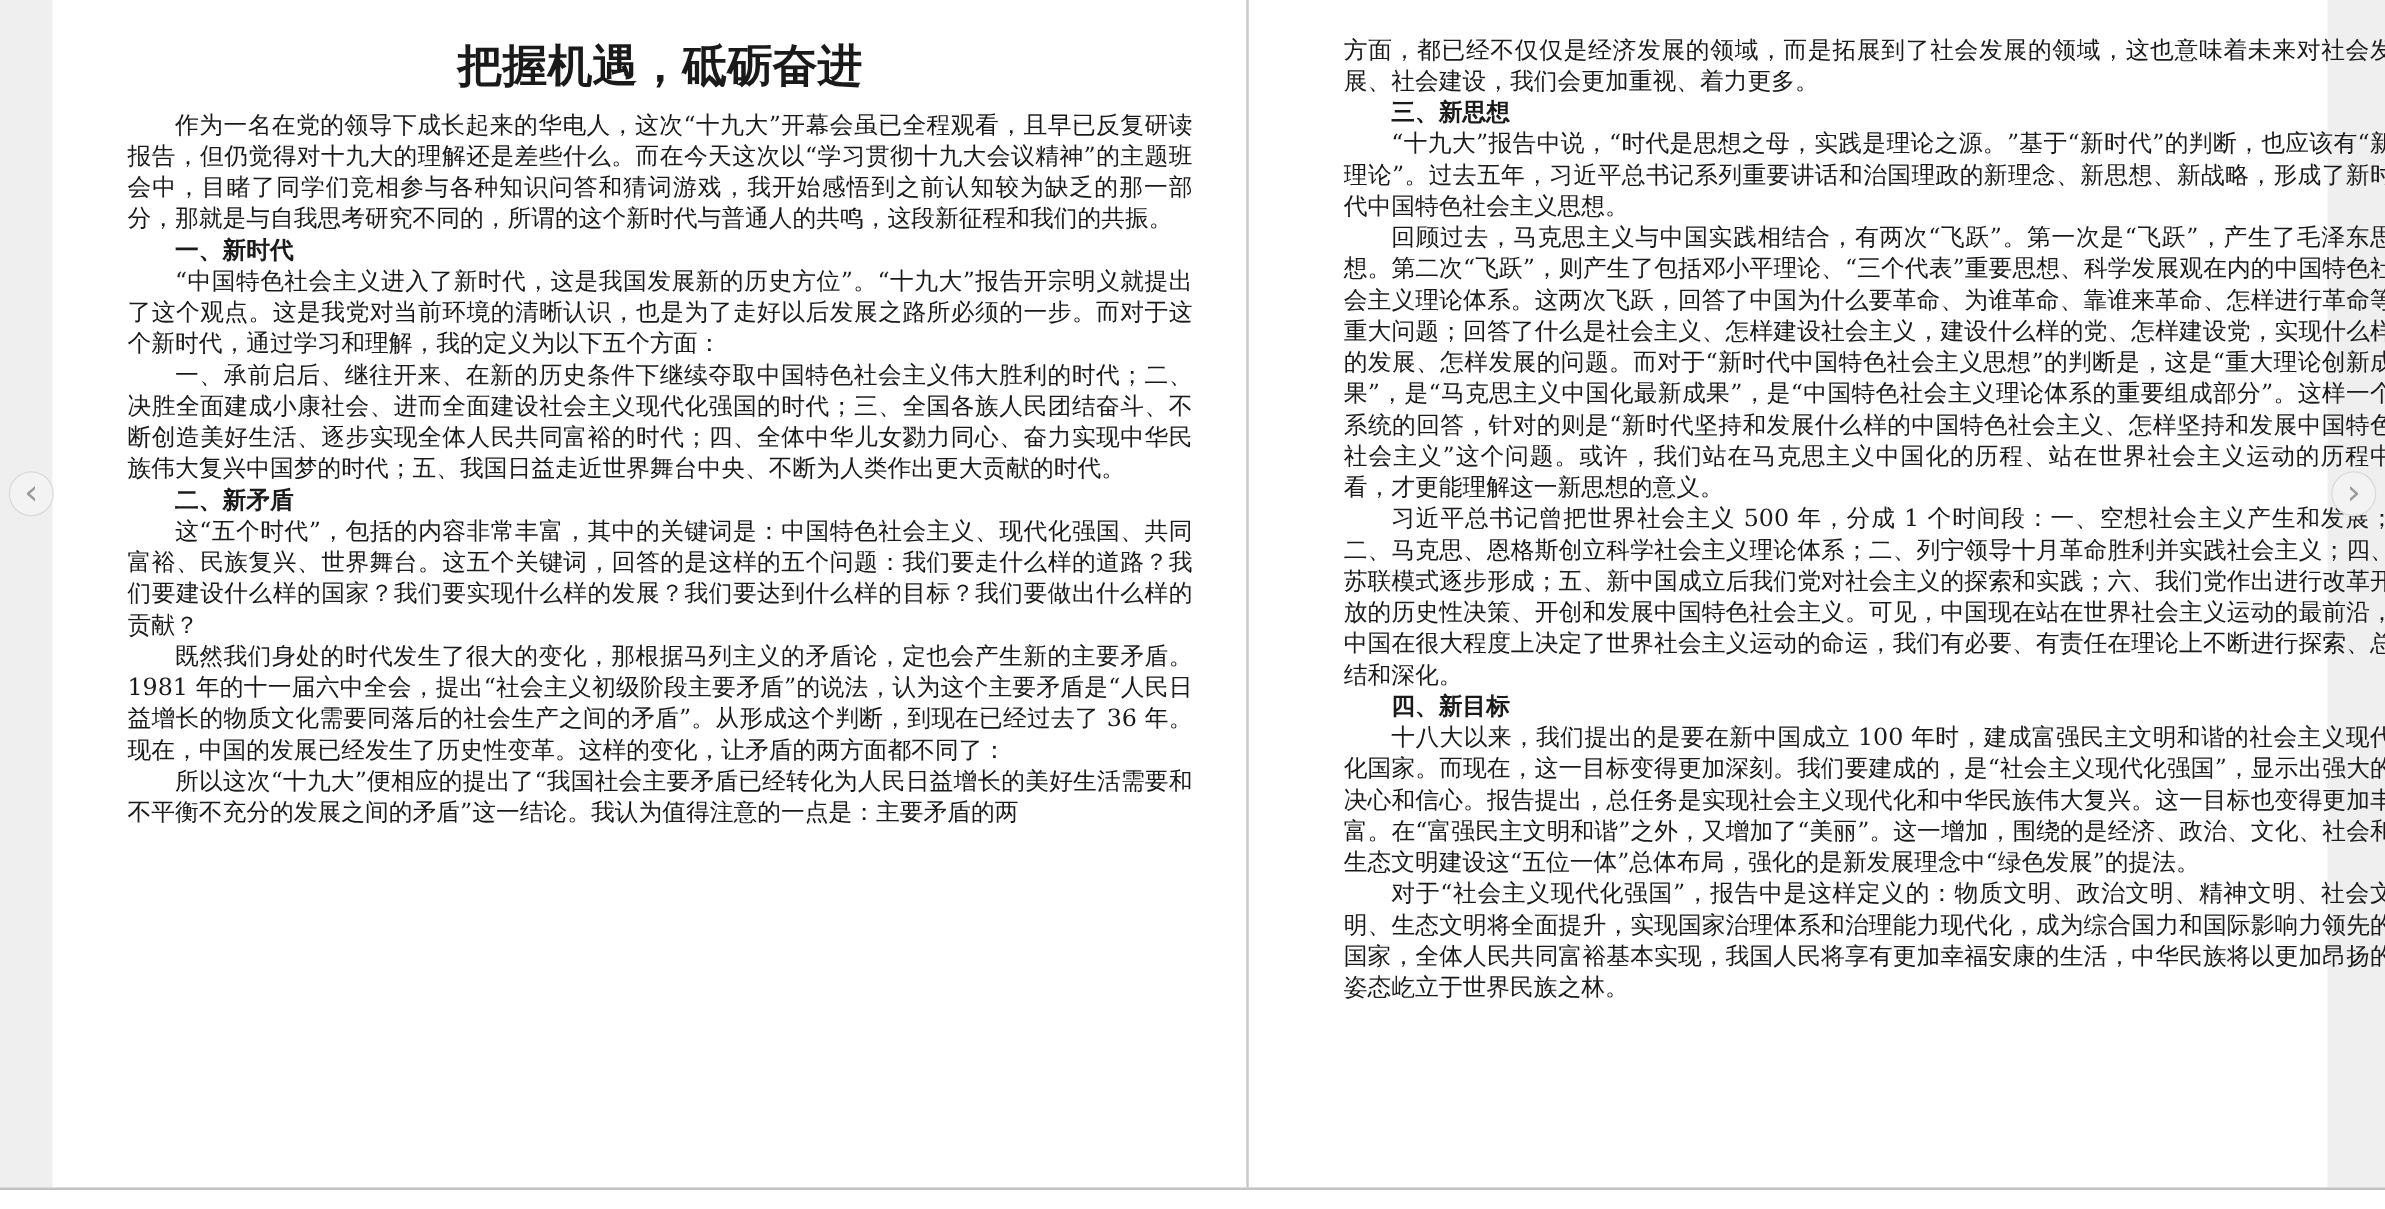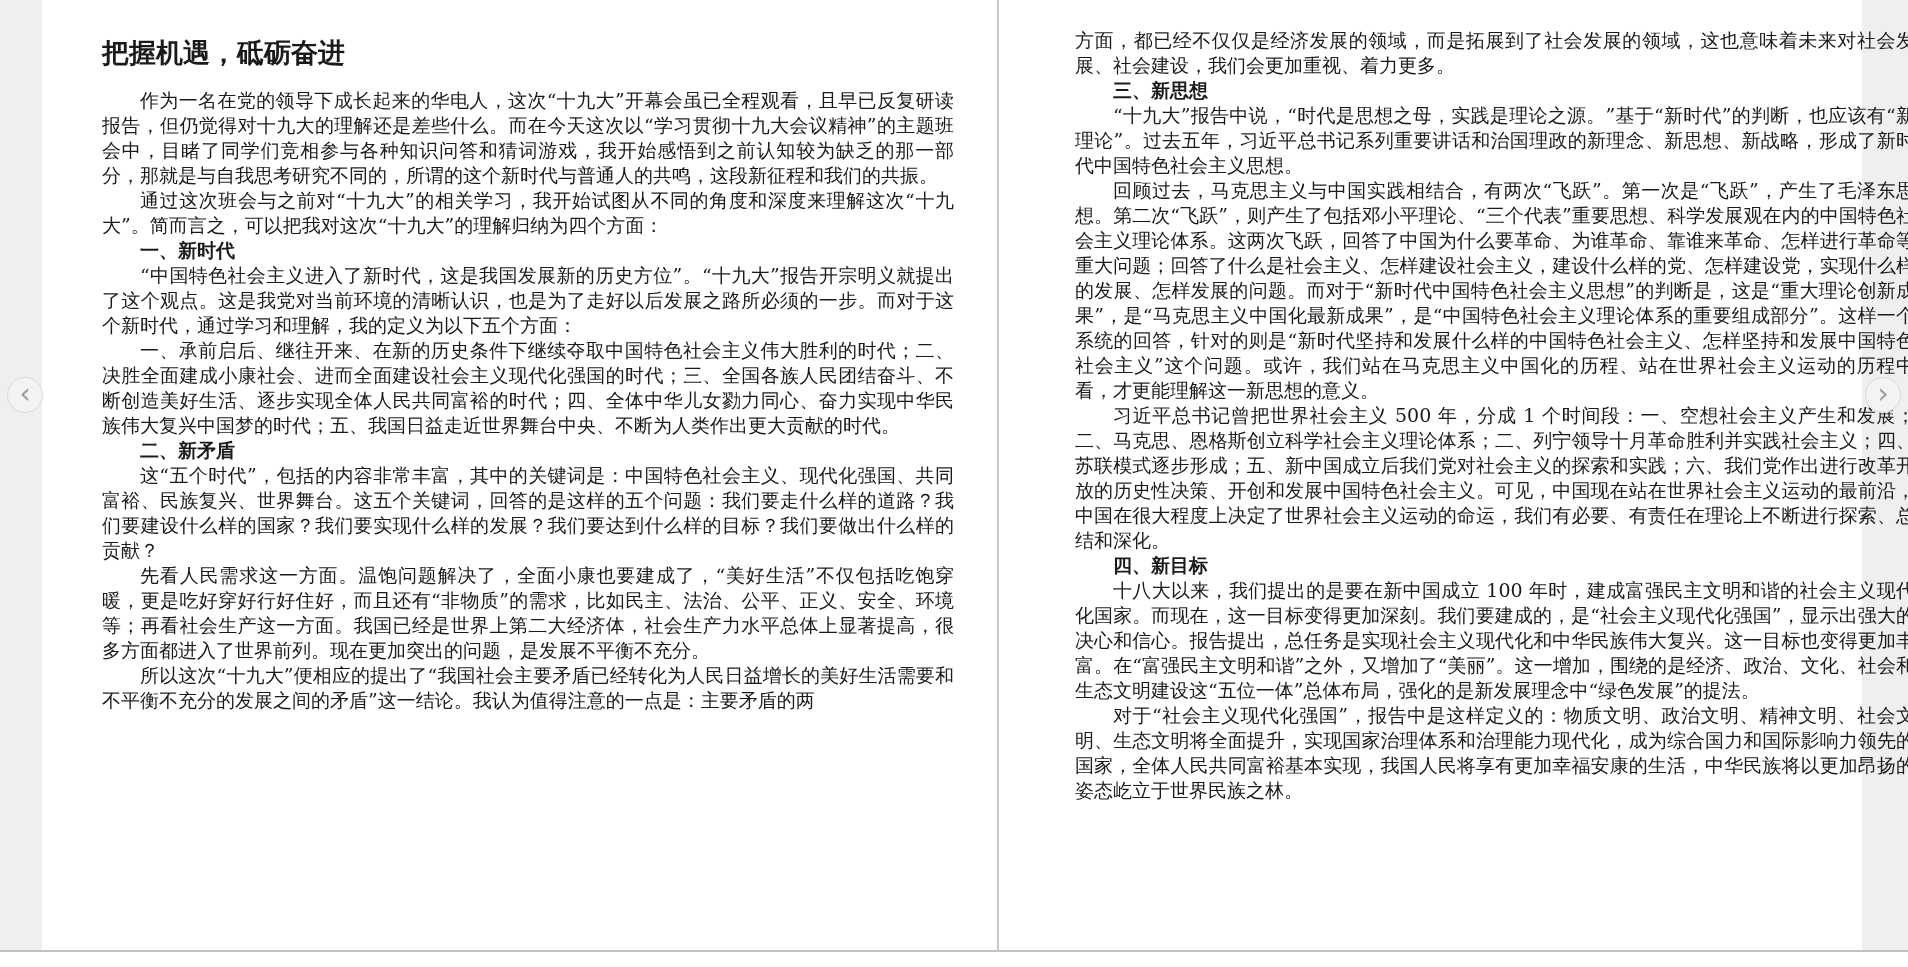--- a/index.html
+++ b/index.html
@@ -55,23 +55,24 @@
     top: 34px;
     width: 852px;
   }
   .col-right {
     left: 992px;
     top: 28px;
     width: 840px;
     margin-left: 41px;
   }
   .doc-title {
-    font-size: 27px;
+    font-size: 36px;
     line-height: 38px;
     font-weight: bold;
+    text-align: center;
     margin: 0 0 16px 0;
   }
   .para {
     margin: 0;
     text-indent: 2em;
   }
   .para-heading {
     font-weight: bold;
   }
   .no-indent {
@@ -104,34 +105,33 @@
 <div class="viewer">
 
   <div class="page-spread">
 
     <div class="text-col col-left">
       <div class="doc-title">把握机遇，砥砺奋进</div>
       <div>
 
           <p class="para para-body">作为一名在党的领导下成长起来的华电人，这次“十九大”开幕会虽已全程观看，且早已反复研读报告，但仍觉得对十九大的理解还是差些什么。而在今天这次以“学习贯彻十九大会议精神”的主题班会中，目睹了同学们竞相参与各种知识问答和猜词游戏，我开始感悟到之前认知较为缺乏的那一部分，那就是与自我思考研究不同的，所谓的这个新时代与普通人的共鸣，这段新征程和我们的共振。</p>
 
-          <p class="para para-body">通过这次班会与之前对“十九大”的相关学习，我开始试图从不同的角度和深度来理解这次“十九大”。简而言之，可以把我对这次“十九大”的理解归纳为四个方面：</p>
 
           <p class="para para-heading">一、新时代</p>
 
           <p class="para para-body">“中国特色社会主义进入了新时代，这是我国发展新的历史方位”。“十九大”报告开宗明义就提出了这个观点。这是我党对当前环境的清晰认识，也是为了走好以后发展之路所必须的一步。而对于这个新时代，通过学习和理解，我的定义为以下五个方面：</p>
 
           <p class="para para-body">一、承前启后、继往开来、在新的历史条件下继续夺取中国特色社会主义伟大胜利的时代；二、决胜全面建成小康社会、进而全面建设社会主义现代化强国的时代；三、全国各族人民团结奋斗、不断创造美好生活、逐步实现全体人民共同富裕的时代；四、全体中华儿女勠力同心、奋力实现中华民族伟大复兴中国梦的时代；五、我国日益走近世界舞台中央、不断为人类作出更大贡献的时代。</p>
 
           <p class="para para-heading">二、新矛盾</p>
 
           <p class="para para-body">这“五个时代”，包括的内容非常丰富，其中的关键词是：中国特色社会主义、现代化强国、共同富裕、民族复兴、世界舞台。这五个关键词，回答的是这样的五个问题：我们要走什么样的道路？我们要建设什么样的国家？我们要实现什么样的发展？我们要达到什么样的目标？我们要做出什么样的贡献？</p>
 
+          <p class="para para-body">既然我们身处的时代发生了很大的变化，那根据马列主义的矛盾论，定也会产生新的主要矛盾。1981 年的十一届六中全会，提出“社会主义初级阶段主要矛盾”的说法，认为这个主要矛盾是“人民日益增长的物质文化需要同落后的社会生产之间的矛盾”。从形成这个判断，到现在已经过去了 36 年。现在，中国的发展已经发生了历史性变革。这样的变化，让矛盾的两方面都不同了：</p>
 
-          <p class="para para-body">先看人民需求这一方面。温饱问题解决了，全面小康也要建成了，“美好生活”不仅包括吃饱穿暖，更是吃好穿好行好住好，而且还有“非物质”的需求，比如民主、法治、公平、正义、安全、环境等；再看社会生产这一方面。我国已经是世界上第二大经济体，社会生产力水平总体上显著提高，很多方面都进入了世界前列。现在更加突出的问题，是发展不平衡不充分。</p>
 
           <p class="para para-body">所以这次“十九大”便相应的提出了“我国社会主要矛盾已经转化为人民日益增长的美好生活需要和不平衡不充分的发展之间的矛盾”这一结论。我认为值得注意的一点是：主要矛盾的两</p>
         </div>
     </div>
 
     <div class="text-col col-right">
       <div>
 
           <p class="para para-body no-indent">方面，都已经不仅仅是经济发展的领域，而是拓展到了社会发展的领域，这也意味着未来对社会发展、社会建设，我们会更加重视、着力更多。</p>
 

